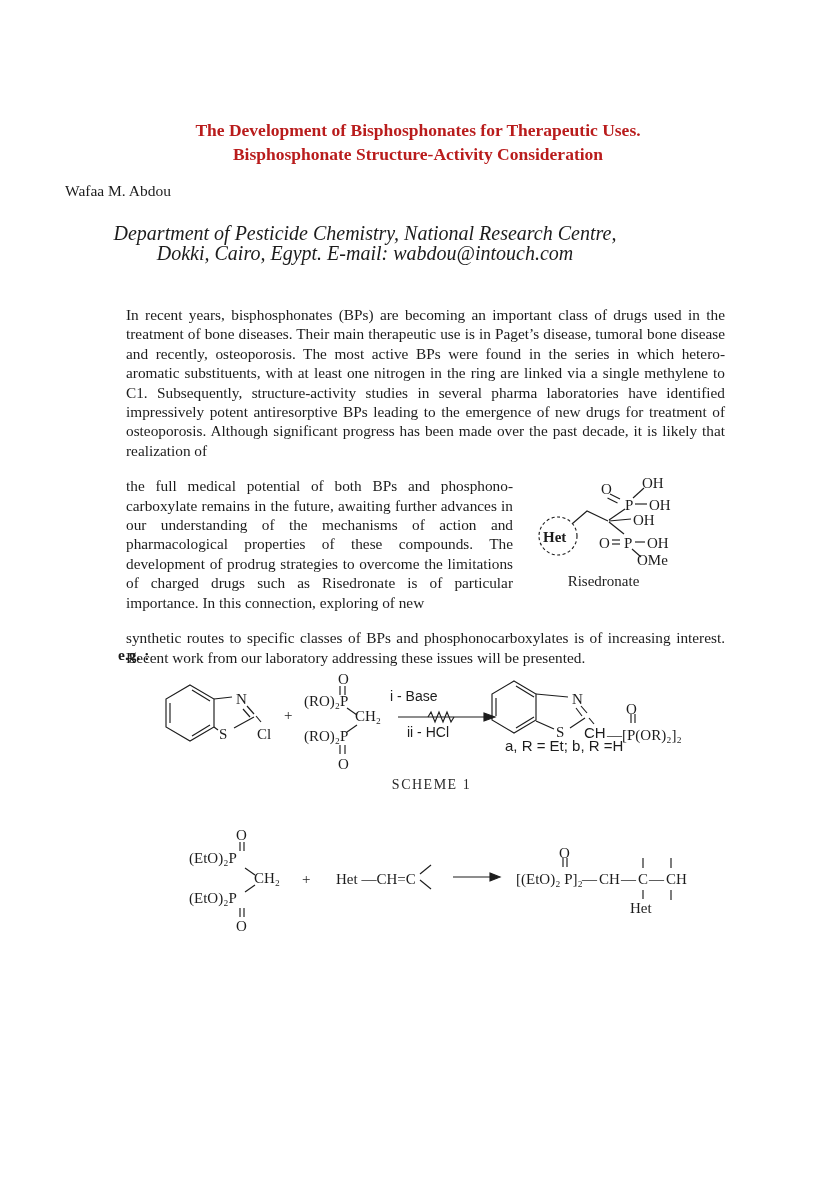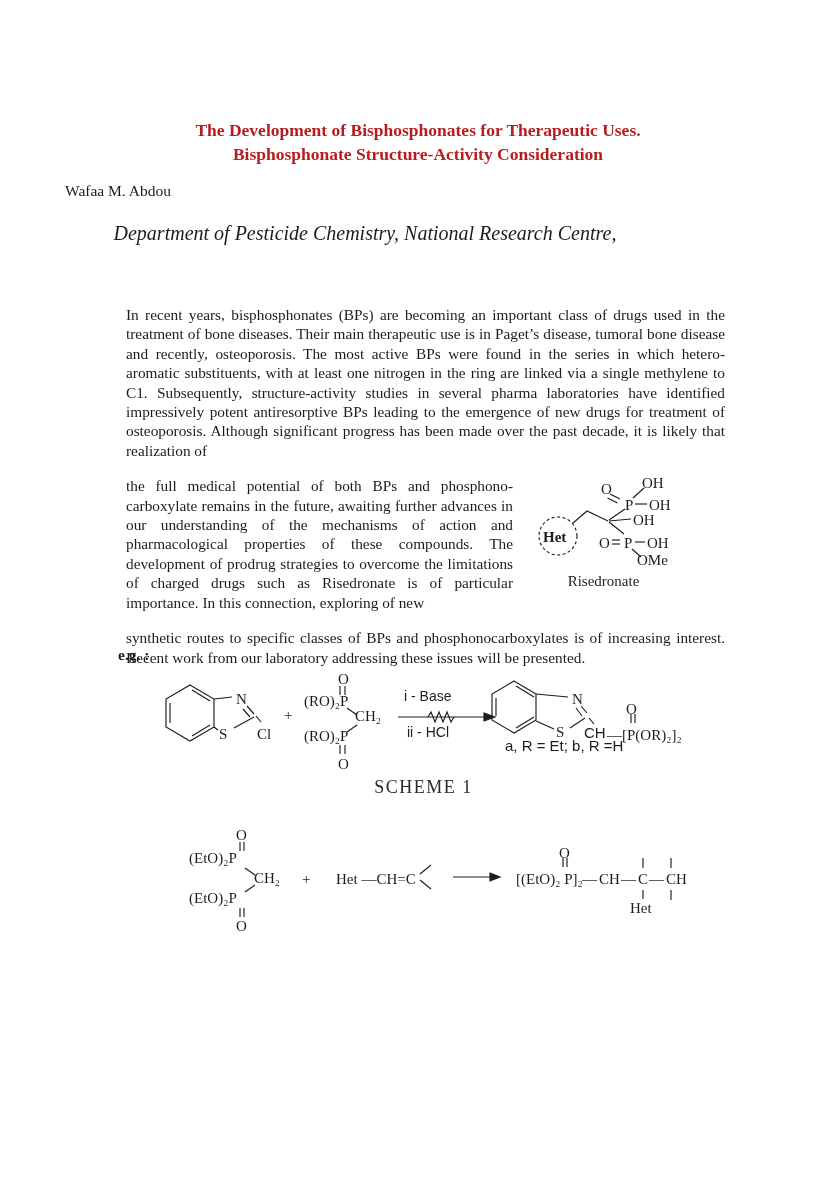--- a/index.html
+++ b/index.html
@@ -15,40 +15,41 @@
   .wrapRow{display:flex;justify-content:space-between;align-items:flex-start;}
   .narrow{width:403px;}
   figure.rised{width:212px;height:130px;position:relative;margin:0;padding:0;flex:none;}
   .cl{position:absolute;font-size:15px;line-height:1.1;white-space:nowrap;}
   .bold{font-weight:bold;}
   .sans{font-family:"Liberation Sans","DejaVu Sans",sans-serif;font-size:14px;}
   .sans15{font-family:"Liberation Sans","DejaVu Sans",sans-serif;font-size:15px;}
   .eg{position:absolute;top:646px;left:118px;font-weight:bold;font-size:15.5px;}
   .scheme{position:absolute;left:118px;width:615px;}
   .scheme svg{position:absolute;left:0;top:0;}
-  .schemecap{position:absolute;left:116px;width:615px;text-align:center;
-             font-size:18px;letter-spacing:1.5px;color:#2a2a2a;}
+  .schemecap{position:absolute;left:124px;width:615px;text-align:center;
+             font-size:14px;letter-spacing:1.5px;color:#2a2a2a;}
   .figcap{position:absolute;left:25px;top:104px;width:115px;text-align:center;font-size:15px;}
   svg line,svg polyline,svg polygon,svg circle{stroke:#1d1d1d;stroke-width:1.15;fill:none;}
   svg polygon.head{fill:#1d1d1d;stroke:#1d1d1d;}
 </style>
 </head>
 <body>
 
 <div class="page">
 
   <header class="titleblock">
     <div>The Development of Bisphosphonates for Therapeutic Uses.</div>
     <div>Bisphosphonate Structure-Activity Consideration</div>
   </header>
 
   <div class="author">Wafaa M. Abdou</div>
 
   <div class="affil">
     <div>Department of Pesticide Chemistry, National Research Centre,</div>
+    <div>Dokki, Cairo, Egypt. E-mail: wabdou@intouch.com</div>
   </div>
 
   <div class="abstract">
     <p class="just">In recent years, bisphosphonates (BPs) are becoming an important class of drugs used in the treatment of bone diseases. Their main therapeutic use is in Paget’s disease, tumoral bone disease and recently, osteoporosis. The most active BPs were found in the series in which hetero-aromatic substituents, with at least one nitrogen in the ring are linked via a single methylene to C1. Subsequently, structure-activity studies in several pharma laboratories have identified impressively potent antiresorptive BPs leading to the emergence of new drugs for treatment of osteoporosis. Although significant progress has been made over the past decade, it is likely that realization of</p>
     <div class="wrapRow">
       <p class="just narrow">the full medical potential of both BPs and phosphono-carboxylate remains in the future, awaiting further advances in our understanding of the mechanisms of action and pharmacological properties of these compounds. The development of prodrug strategies to overcome the limitations of charged drugs such as Risedronate is of particular importance. In this connection, exploring of new</p>
 
       <figure class="rised">
         <svg width="212" height="130" viewBox="0 0 212 130">
           <circle cx="37" cy="68" r="19" stroke-dasharray="3 2.5"></circle>
@@ -124,21 +125,21 @@
     </svg>
     <span class="cl" style="left:118px;top:25px;">N</span>
     <span class="cl" style="left:101px;top:60px;">S</span>
     <span class="cl" style="left:139px;top:60px;">Cl</span>
     <span class="cl" style="left:166px;top:41px;">+</span>
     <span class="cl" style="left:220px;top:5px;">O</span>
     <span class="cl" style="left:186px;top:27px;">(RO)₂P</span>
     <span class="cl" style="left:237px;top:42px;">CH₂</span>
     <span class="cl" style="left:186px;top:62px;">(RO)₂P</span>
     <span class="cl" style="left:220px;top:90px;">O</span>
-    <span class="cl sans" style="left:286px;top:23px;text-align:center;">i - Base</span>
+    <span class="cl sans" style="left:272px;top:23px;text-align:center;">i - Base</span>
     <span class="cl sans" style="left:289px;top:59px;">ii - HCl</span>
     <span class="cl" style="left:454px;top:25px;">N</span>
     <span class="cl" style="left:438px;top:58px;">S</span>
     <span class="cl sans15" style="left:466px;top:59px;">CH</span>
     <span class="cl" style="left:489px;top:61px;">—[P(OR)₂]₂</span>
     <span class="cl" style="left:508px;top:35px;">O</span>
     <span class="cl sans15" style="left:387px;top:72px;">a, R = Et; b, R =H</span>
   </div>
   <div class="schemecap" style="top:777px;">SCHEME 1</div>
 

